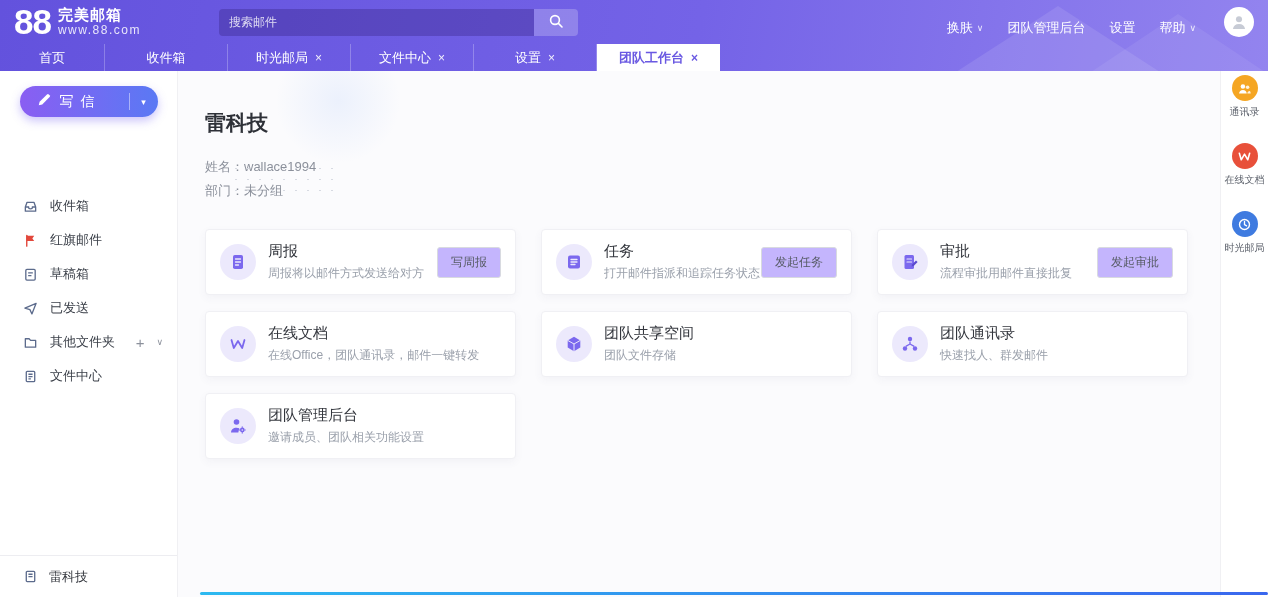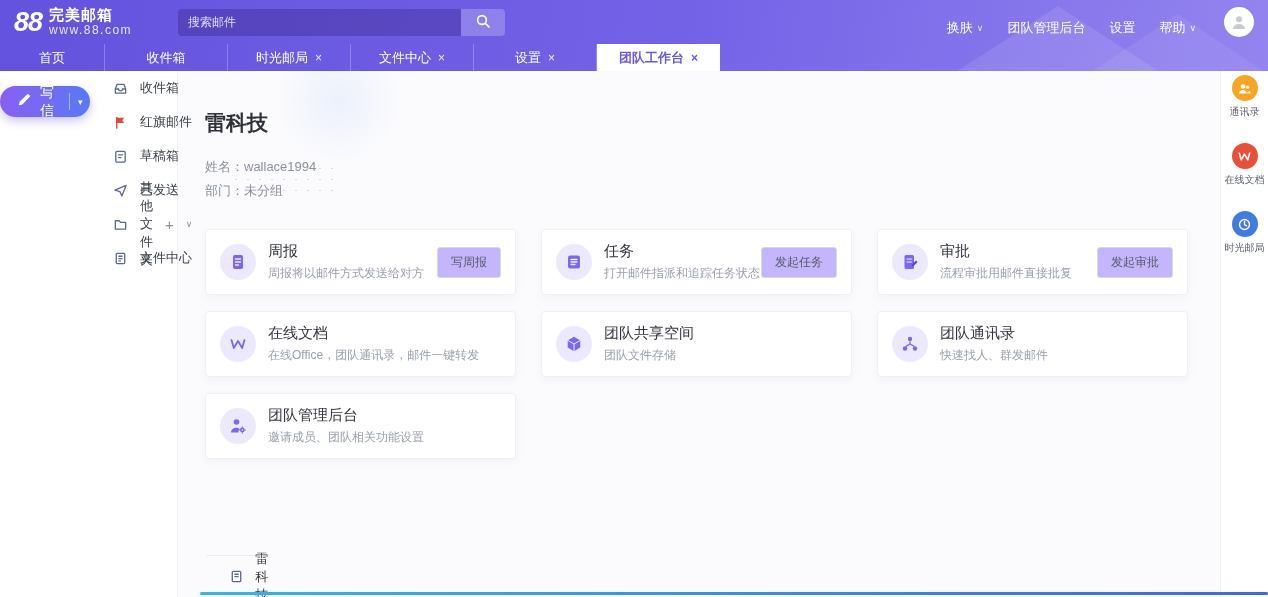--- a/index.html
+++ b/index.html
@@ -7,43 +7,43 @@
   .app { position:relative; width:1268px; height:597px; }
 
   
   .topbars { position:relative; height:71px; background:linear-gradient(100deg,#6352dd 0%,#7463e7 55%,#9384ef 100%); z-index:5; }
   .mountains { position:absolute; right:0; top:0; width:560px; height:71px; overflow:hidden; pointer-events:none; }
   .mountains .m1 { position:absolute; right:40px; top:6px; width:340px; height:110px; background:rgba(255,255,255,0.10); clip-path:polygon(50% 0,100% 100%,0 100%); }
   .mountains .m2 { position:absolute; right:-60px; top:14px; width:300px; height:100px; background:rgba(255,255,255,0.07); clip-path:polygon(50% 0,100% 100%,0 100%); }
 
   .header { position:relative; height:44px; display:flex; align-items:center; padding:0 14px; z-index:2; }
   .logo { display:flex; align-items:center; gap:7px; width:164px; flex:none; cursor:pointer; }
-  .logo-mark { font-size:27px; font-weight:bold; color:#fff; letter-spacing:-1px; font-style:italic; }
+  .logo-mark { font-size:35px; font-weight:bold; color:#fff; letter-spacing:-1px; }
   .logo-name { color:#fff; font-size:15px; font-weight:bold; letter-spacing:1px; line-height:16px; }
   .logo-domain { color:rgba(255,255,255,.85); font-size:12px; letter-spacing:1.5px; }
 
-  .search { display:flex; width:327px; height:27px; flex:none; }
+  .search { display:flex; width:359px; height:27px; flex:none;margin-left:41px; }
   .search input { flex:1; background:rgba(30,10,90,0.25); border:none; outline:none; border-radius:4px 0 0 4px; color:#fff; font-size:12px; padding:0 10px; }
   .search input::placeholder { color:rgba(255,255,255,0.8); }
   .search-btn { width:44px; border:none; background:rgba(255,255,255,0.22); border-radius:0 4px 4px 0; display:flex; align-items:center; justify-content:center; cursor:pointer; }
 
   .hnav { margin-left:auto; display:flex; align-items:flex-end; gap:24px; color:#fff; font-size:13px; }
   .hnav .hitem { display:flex; align-items:center; gap:4px; cursor:pointer; white-space:nowrap; }
   .hnav .chev { font-size:9px; opacity:.85; }
   .avatar { width:30px; height:30px; border-radius:50%; background:#fff; display:flex; align-items:center; justify-content:center; margin-left:4px; cursor:pointer; }
 
   .tabbar { position:relative; height:27px; display:flex; z-index:2; }
   .tab { width:123px; flex:none; display:flex; align-items:center; justify-content:center; gap:7px; color:#fff; font-size:13px; border-right:1px solid rgba(255,255,255,0.25); cursor:pointer; }
   .tab.first { width:105px; }
   .tab .tab-close { font-size:12px; opacity:.9; cursor:pointer; }
   .tab.active { background:#fff; color:#6a59e2; font-weight:bold; border-right:none; }
   .tab.active .tab-close { color:#6a59e2; opacity:1; }
 
   
-  .sidebar { position:absolute; left:0; top:71px; bottom:0; width:178px; background:#fff; border-right:1px solid #f0f0f3; display:flex; flex-direction:row; z-index:3; }
+  .sidebar { position:absolute; left:0; top:71px; bottom:0; width:178px; background:#fff; border-right:1px solid #f0f0f3; display:flex; flex-direction:column; z-index:3;gap:48px; }
   .compose { margin:15px auto 24px; width:138px; height:31px; border-radius:17px; background:linear-gradient(90deg,#8a5ef2,#5a79f4); color:#fff; display:flex; align-items:center; padding:0 0 0 17px; cursor:pointer; box-shadow:0 4px 10px rgba(110,90,240,.35); }
   .compose-label { font-size:14px; letter-spacing:7px; margin-left:9px; }
   .compose-split { margin-left:auto; width:29px; height:17px; border-left:1px solid rgba(255,255,255,.45); display:flex; align-items:center; justify-content:center; font-size:9px; cursor:pointer; }
   .menu { display:flex; flex-direction:column; }
   .menu-item { height:34px; display:flex; align-items:center; padding:0 14px 0 22px; gap:12px; font-size:13px; color:#3a3f48; cursor:pointer; }
   .menu-icon { width:16px; height:16px; color:#5c6b8c; flex:none; display:flex; align-items:center; justify-content:center; }
   .menu-icon.red { color:#e2483c; }
   .menu-extra { margin-left:auto; display:flex; align-items:center; gap:12px; color:#8b909b; }
   .menu-plus { font-size:15px; cursor:pointer; }
   .menu-chev { font-size:9px; cursor:pointer; }

